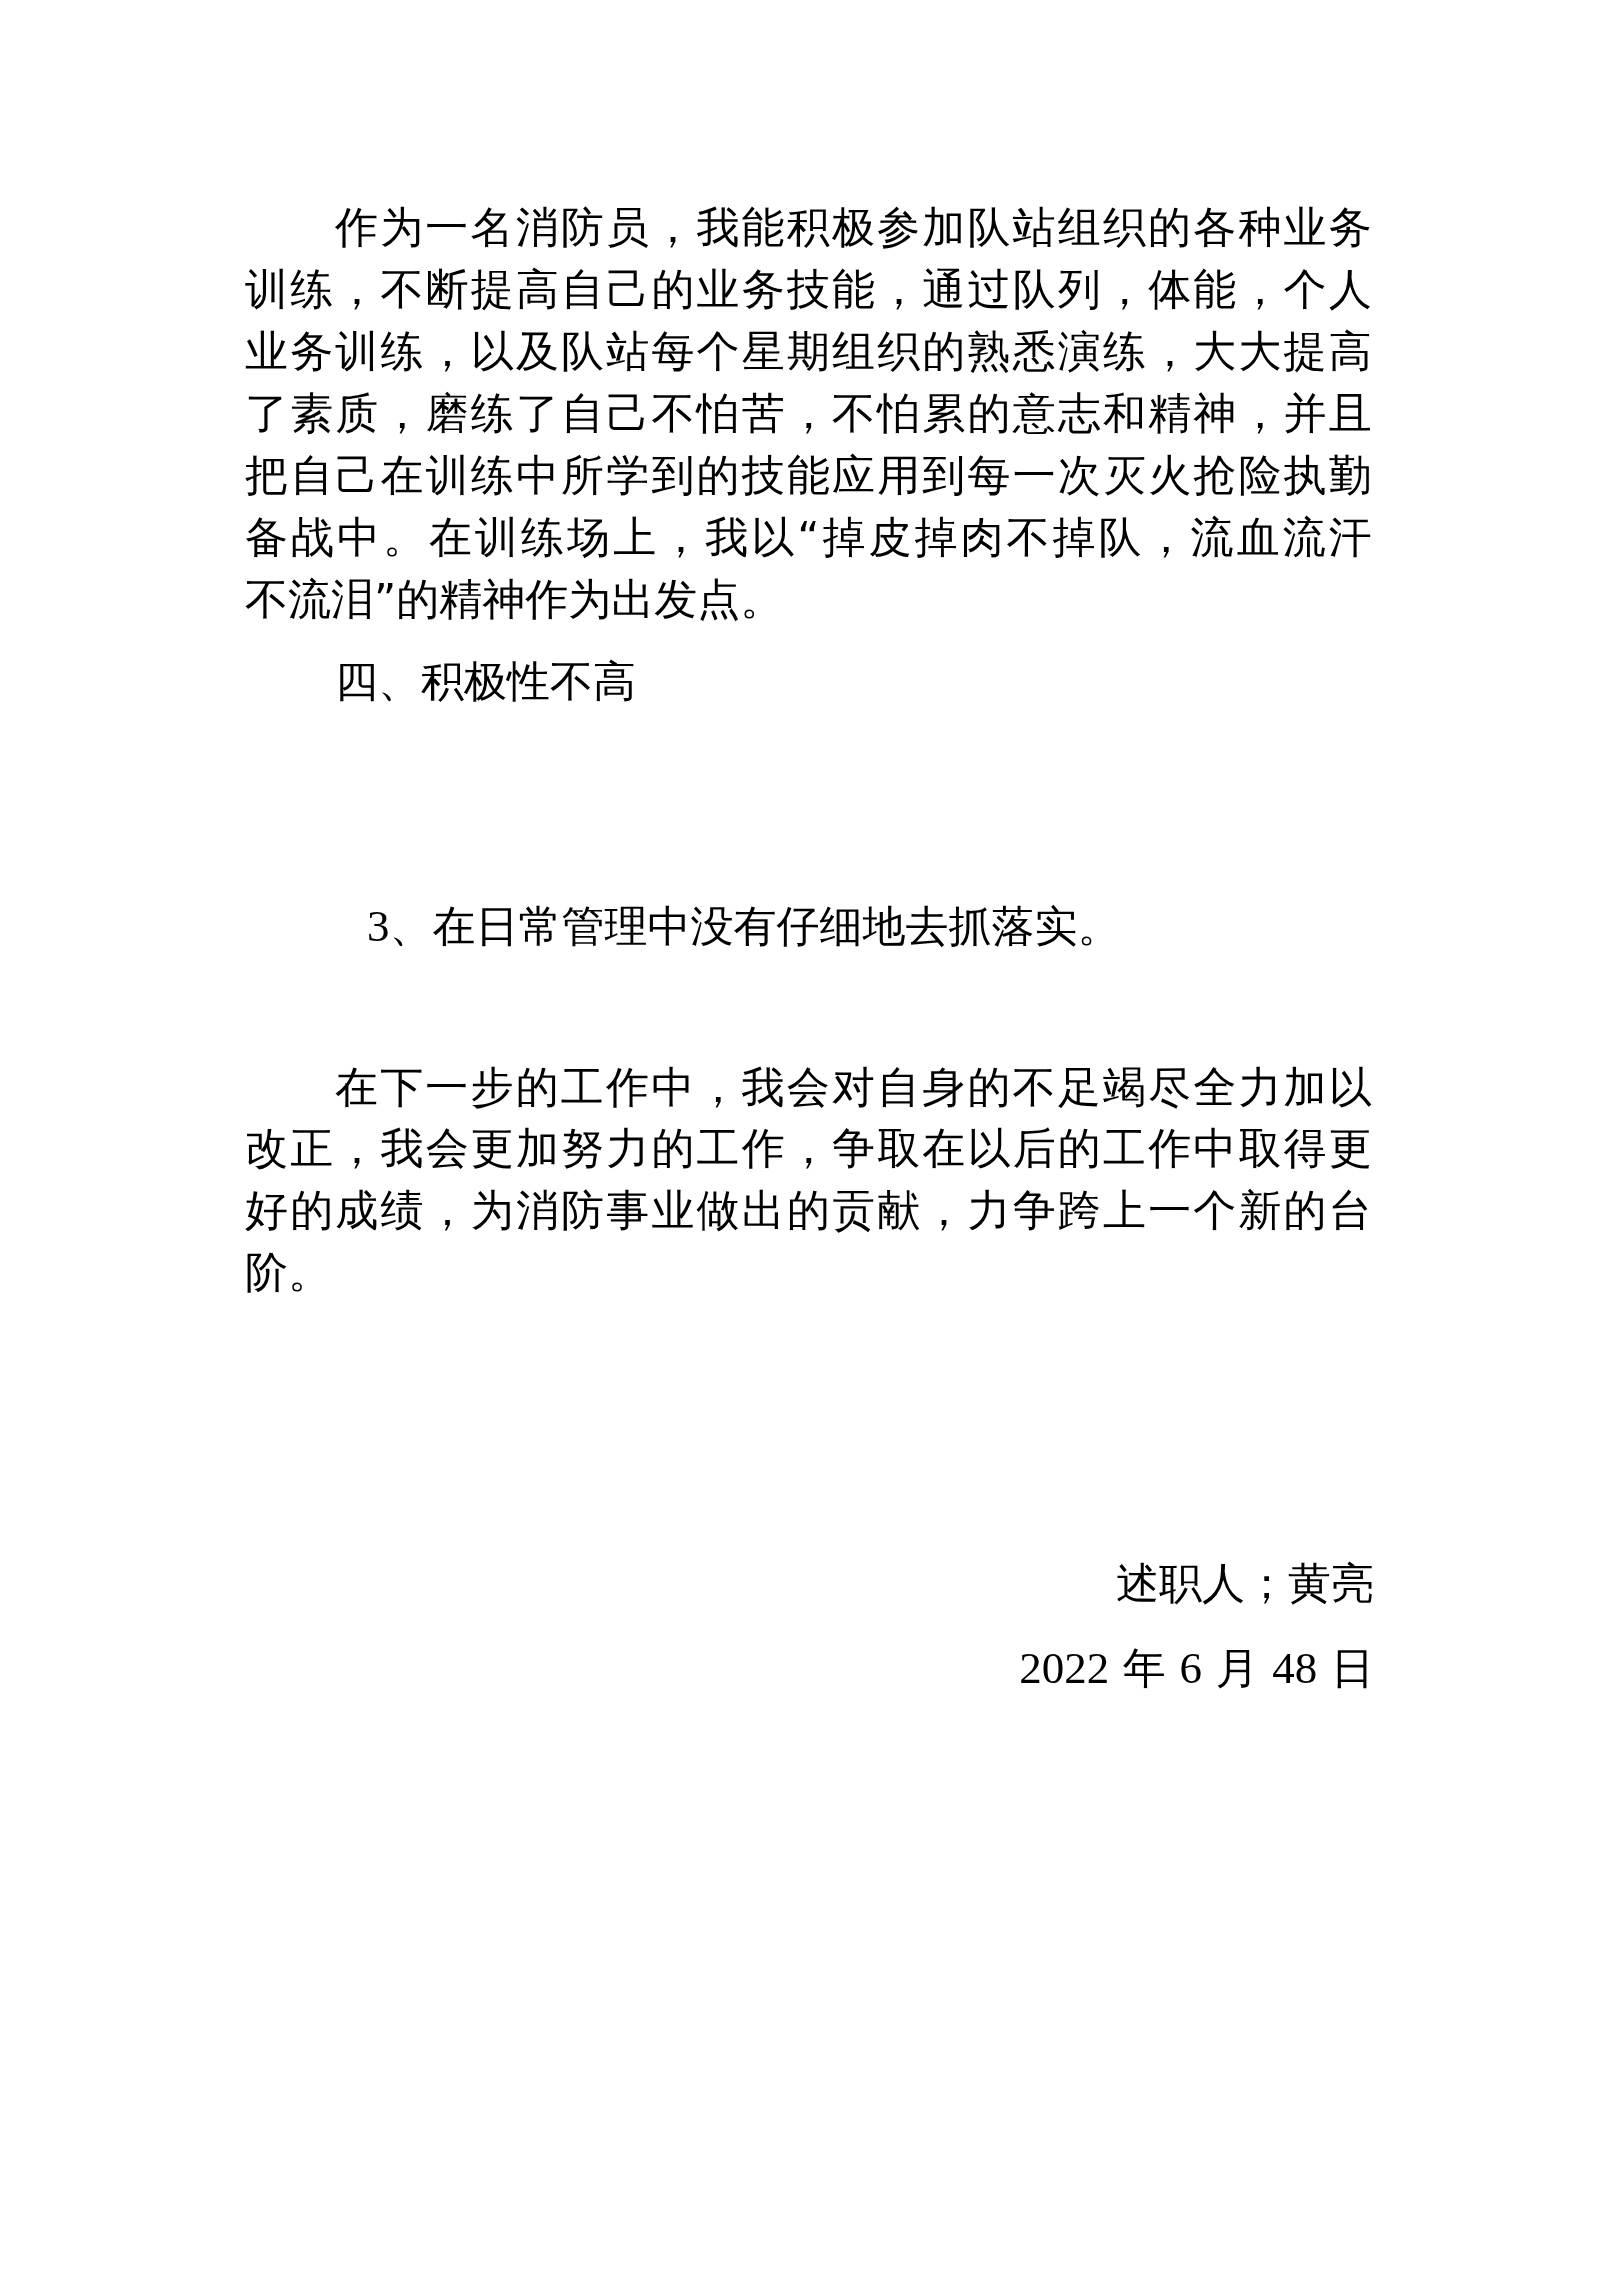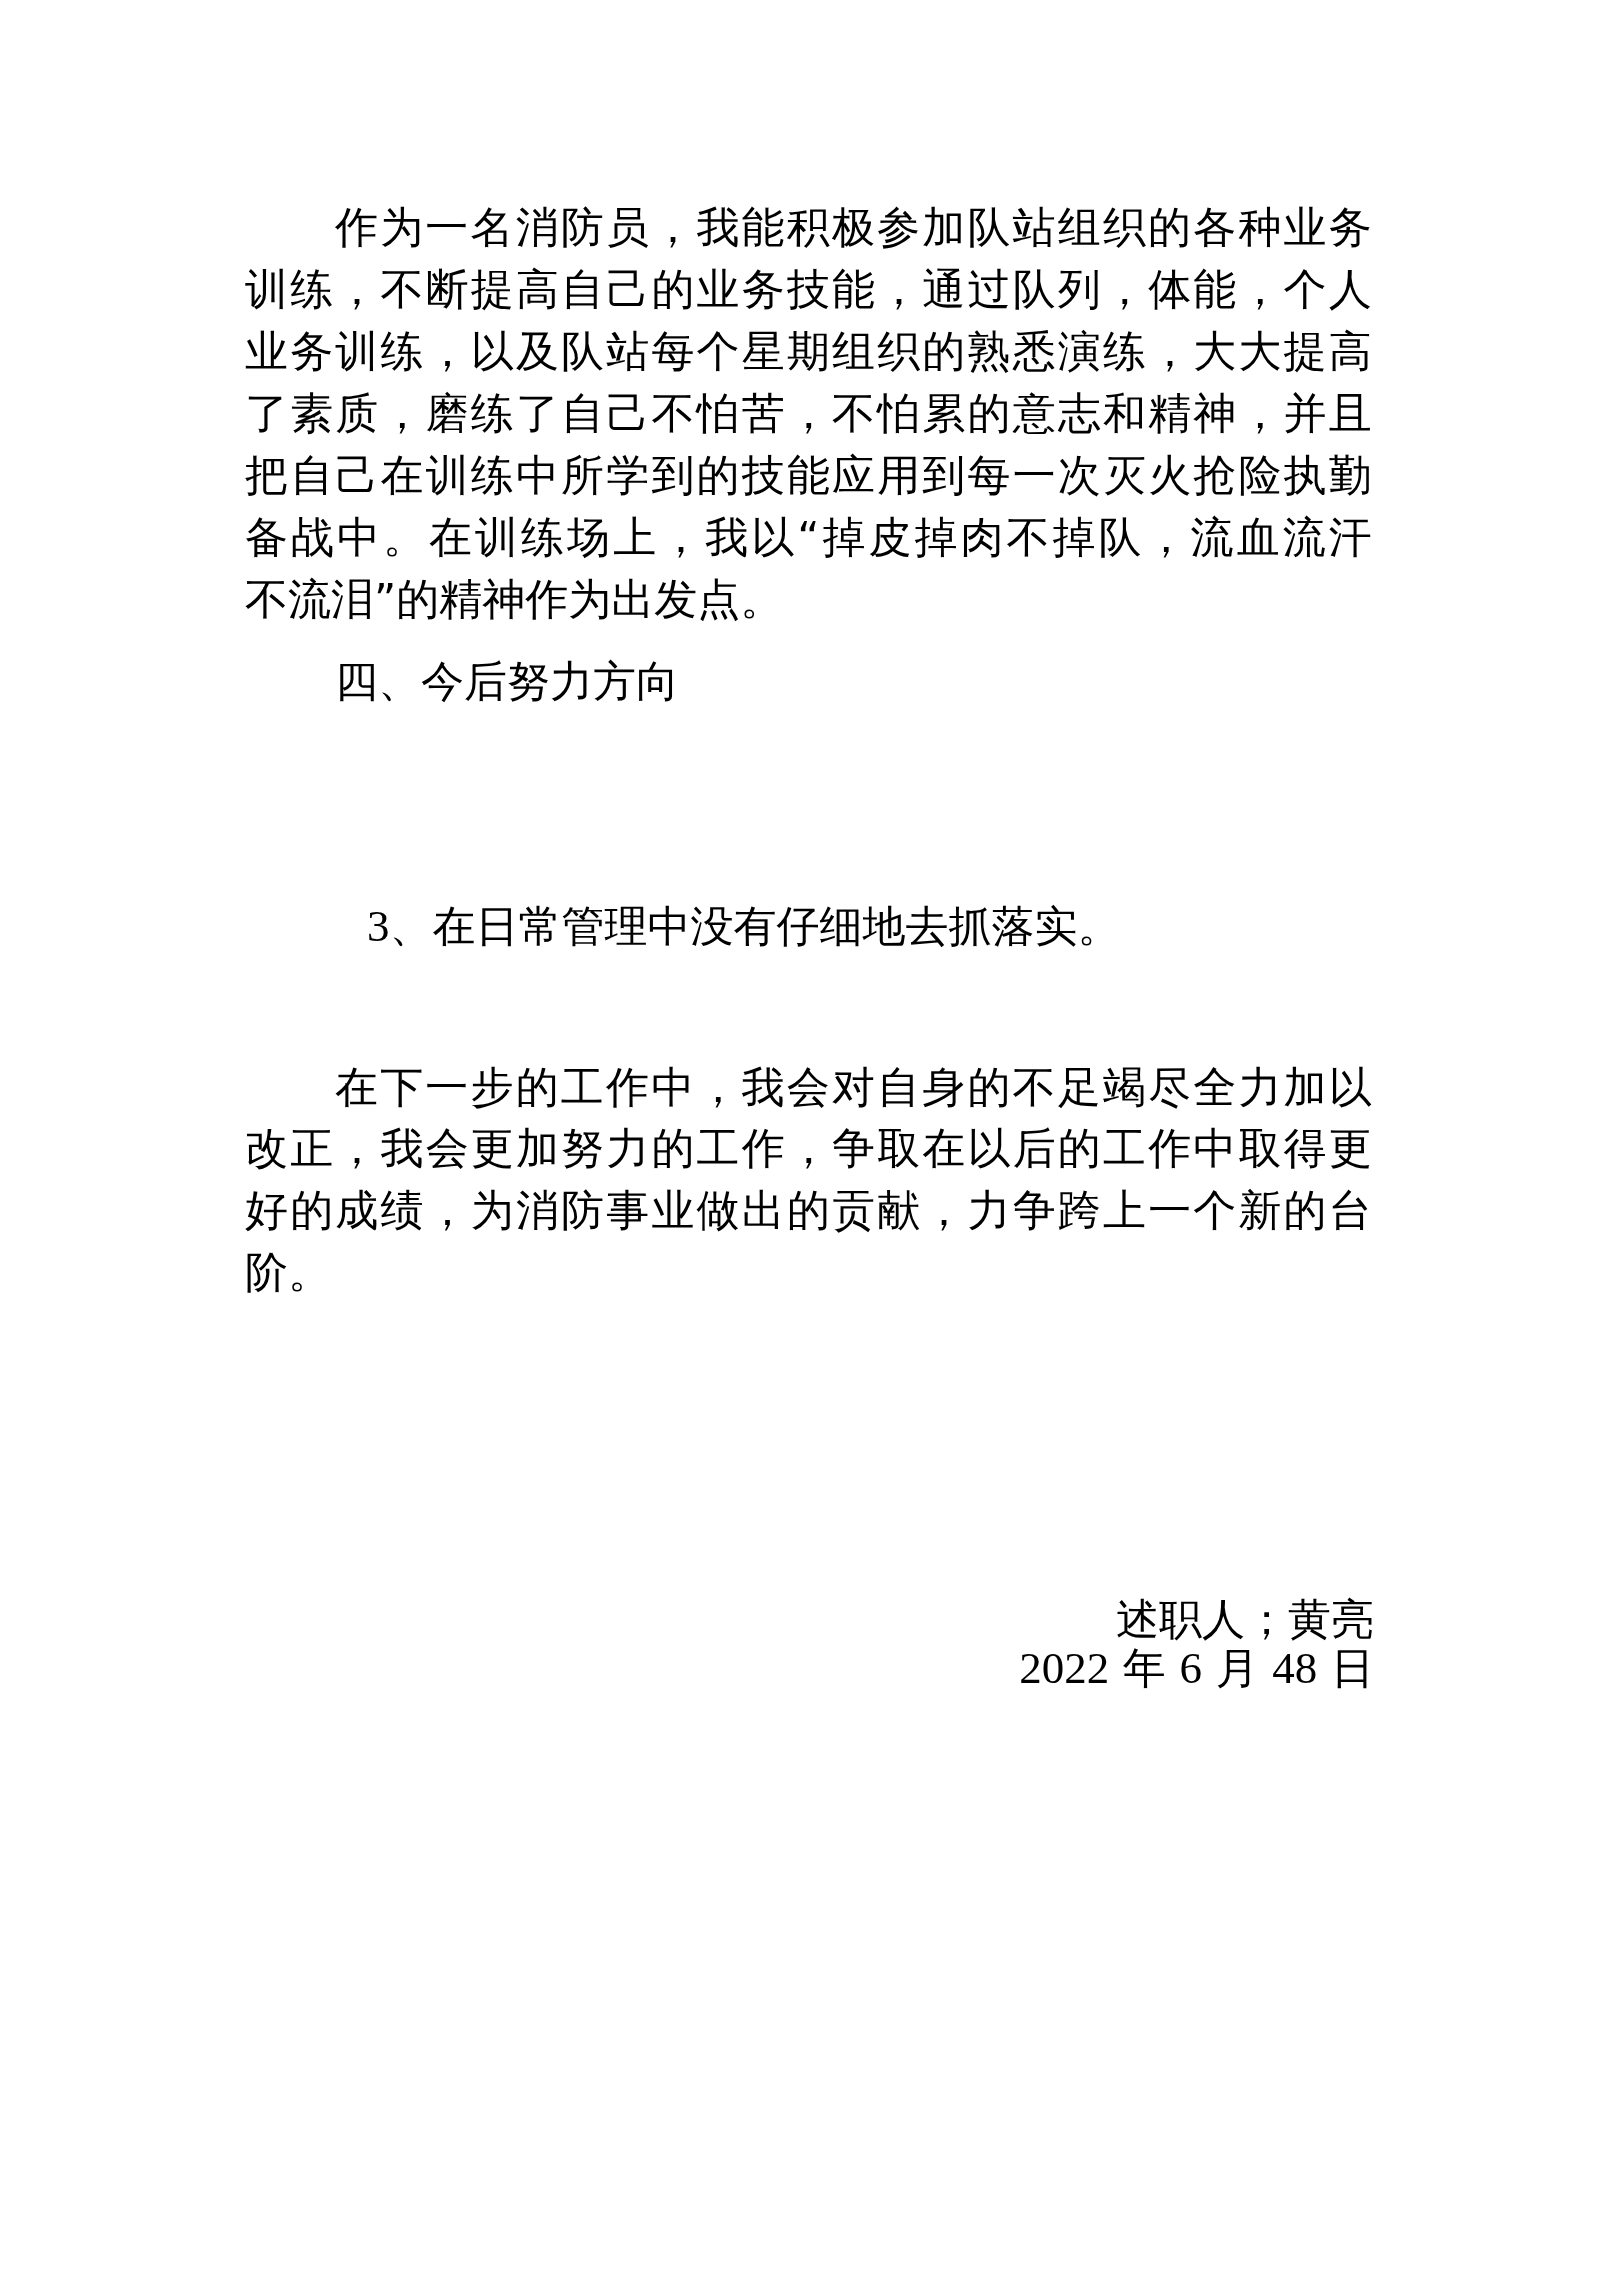--- a/index.html
+++ b/index.html
@@ -224,21 +224,21 @@
         <span>队</span>
         <span>，</span>
         <span>流</span>
         <span>血</span>
         <span>流</span>
         <span>汗</span>
       </div>
     <div class="line last" style="top:568px;">不流泪”的精神作为出发点。</div>
   </div>
 
-  <div class="heading" style="top:650px;">四、今后努力方向</div>
+  <div class="heading" style="top:650px;">四、积极性不高</div>
 
   <div class="item" style="top:895px;margin-left:32px;">
     <span class="num">3</span><span>、</span><span>在日常管理中没有仔细地去抓落实。</span>
   </div>
 
 
   <div>
     <div class="line first" style="top: 1056px; display: flex; justify-content: space-between;">
         <span>在</span>
         <span>下</span>
@@ -314,19 +314,19 @@
         <span>上</span>
         <span>一</span>
         <span>个</span>
         <span>新</span>
         <span>的</span>
         <span>台</span>
       </div>
     <div class="line last" style="top:1241px;">阶。</div>
   </div>
 
-  <div class="sign" style="top:1552px;margin-top:36px;">述职人；黄亮</div>
+  <div class="sign" style="top:1552px;">述职人；黄亮</div>
   <div class="sign" style="top:1637px;">
     <span class="serif-num">2022</span><span> 年 </span><span class="serif-num">6</span><span> 月 </span><span class="serif-num">48</span><span> 日</span>
   </div>
 
 </div>
 
 
 </body></html>

